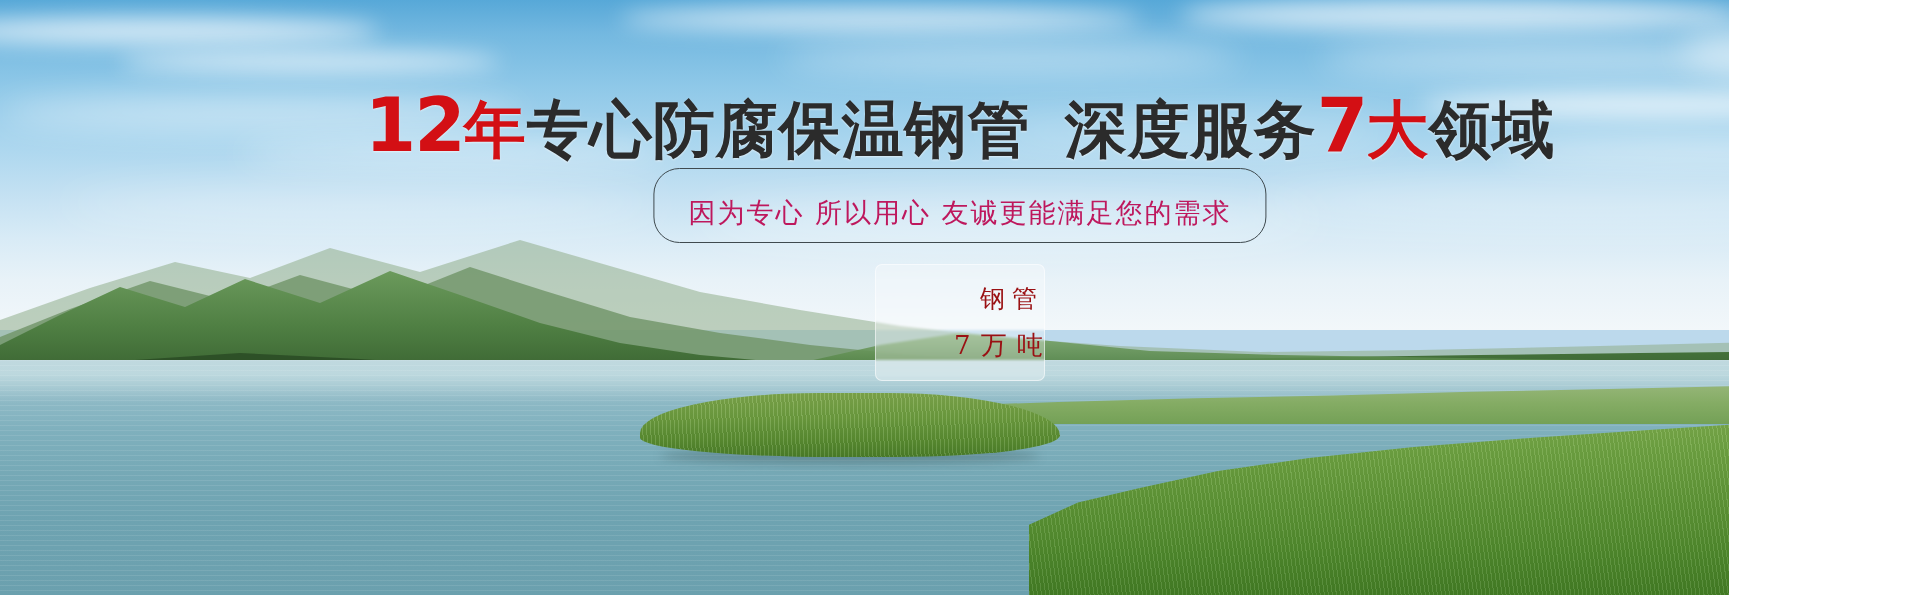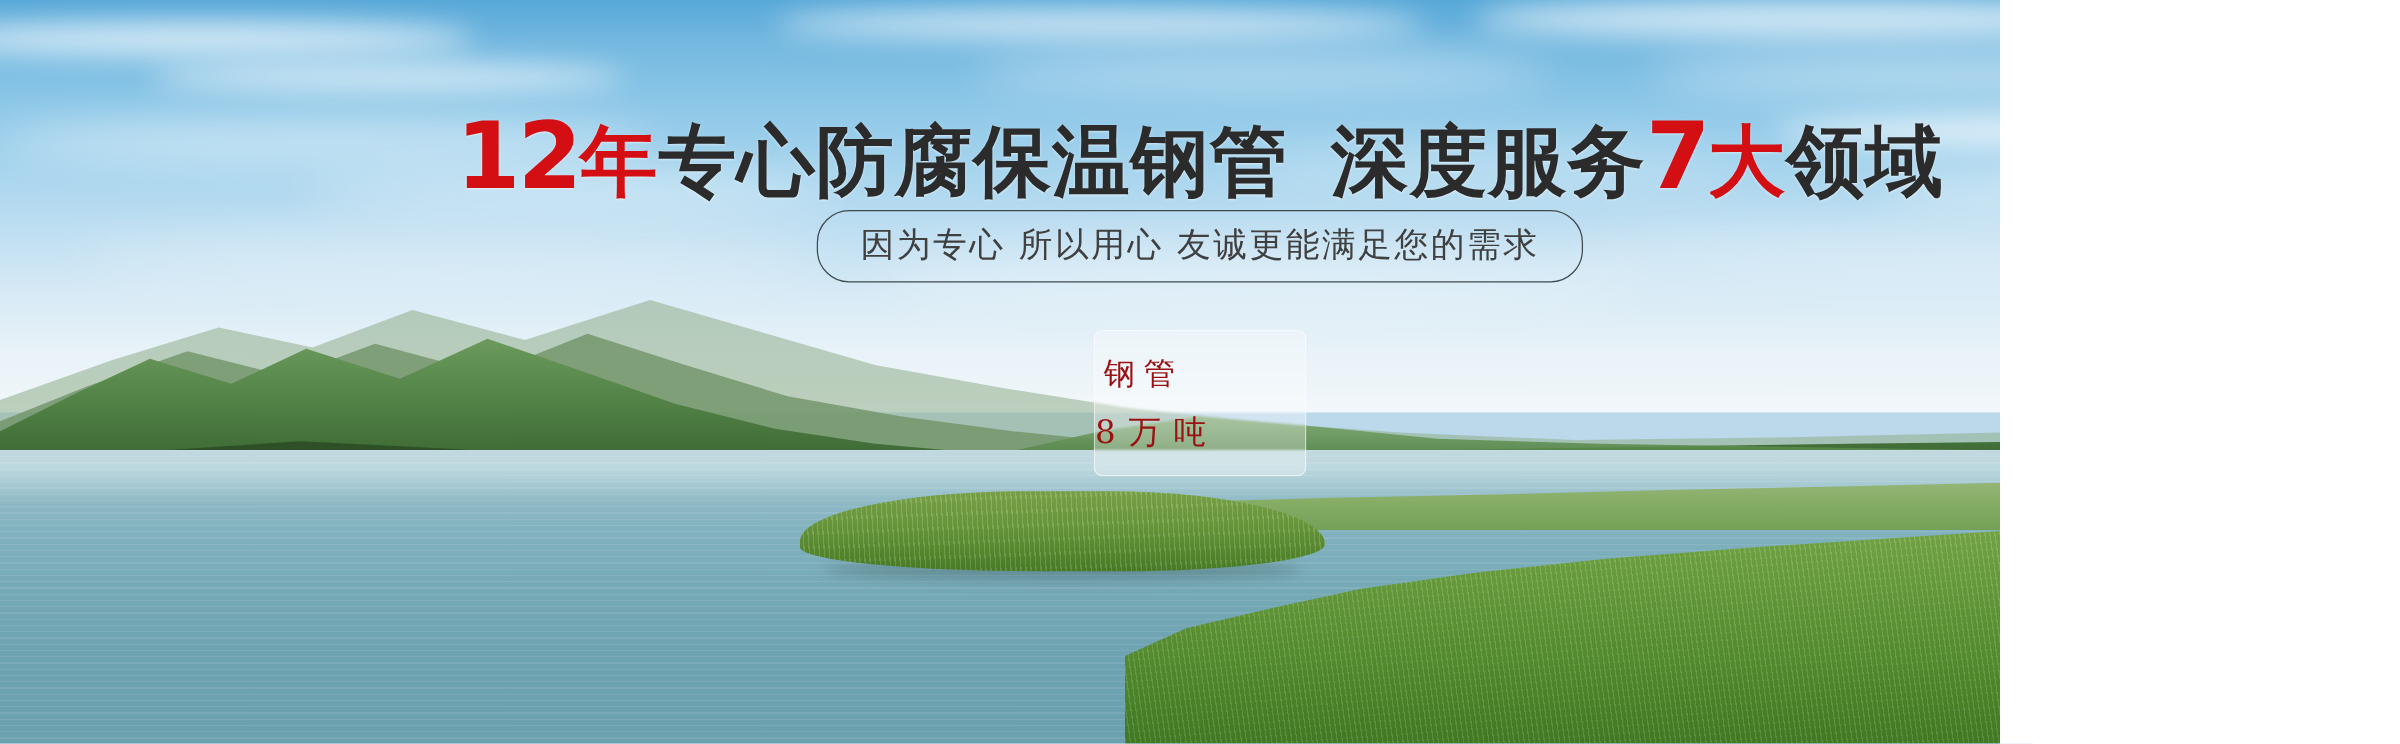--- a/index.html
+++ b/index.html
@@ -3,21 +3,21 @@
 <meta charset="utf-8">
 <style>
   * { margin:0; padding:0; box-sizing:border-box; }
   html, body {
     width:1920px; height:595px; overflow:hidden;
     font-family:"Liberation Sans", "DejaVu Sans", sans-serif;
   }
 
   .banner {
     position:relative;
-    width:1600px; height:595px;
+    width:1729px; height:595px;
     overflow:hidden;
     background:#bcd9ec;
   }
 
   
   .sky {
     position:absolute; left:0; top:0; width:1920px; height:330px;
     background:
       linear-gradient(to bottom,
         #57a8d8 0%,
@@ -145,25 +145,25 @@
     font-size:74px;
     font-weight:bold;
     letter-spacing:-2px;
   }
   .headline .gap { display:inline-block; width:34px; }
 
   
   .pill {
     position:absolute; left:50%; top:168px;
     transform:translateX(-50%);
-    padding:9px 34px 11px;
+    padding:26px 34px 11px;
     border:1.6px solid #3f4a4f;
     border-radius:26px;
     font-size:27px;
-    color:#404040;
+    color:#be185d;
     letter-spacing:2px;
     white-space:nowrap;
     font-family:"DejaVu Sans","Liberation Sans",sans-serif;
     background:transparent;
   }
 
   
   .cards {
     position:absolute; left:50%; top:264px;
     transform:translateX(-50%);
@@ -171,21 +171,21 @@
     gap:4px;
   }
   .card {
     width:170px;
     height:117px;
     background:rgba(255,255,255,0.30);
     border:1px solid rgba(255,255,255,0.55);
     border-radius:7px;
     display:flex;
     flex-direction:column;
-    align-items:flex-start;
+    align-items:flex-end;
     justify-content:center;
     gap:13px;
     backdrop-filter:blur(1px);
   }
   .card-title {
     font-size:25px;
     color:#9a1013;
     letter-spacing:7px;
     text-indent:7px;
     font-family:"DejaVu Sans","Liberation Sans",sans-serif;
@@ -265,20 +265,20 @@
     <div class="headline">
       <span class="red num">12</span><span class="red">年</span><span>专心防腐保温钢管</span><span class="gap"></span><span>深度服务</span><span class="red num">7</span><span class="red">大</span><span>领域</span>
     </div>
 
     <div class="pill">因为专心 所以用心 友诚更能满足您的需求</div>
 
     <div class="cards">
 
       <div class="card">
         <div class="card-title">钢管</div>
-        <div class="card-value"><span>8 万 吨</span></div>
+        <div class="card-value"><span>7 万 吨</span></div>
       </div>
 
 
 
     </div>
   </div>
 </div>
 
 </body></html>

